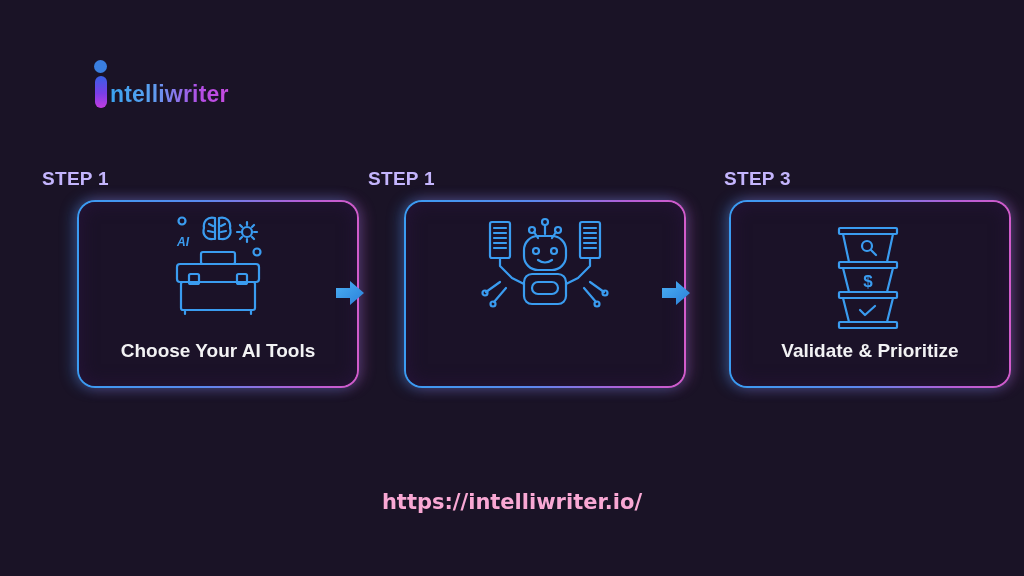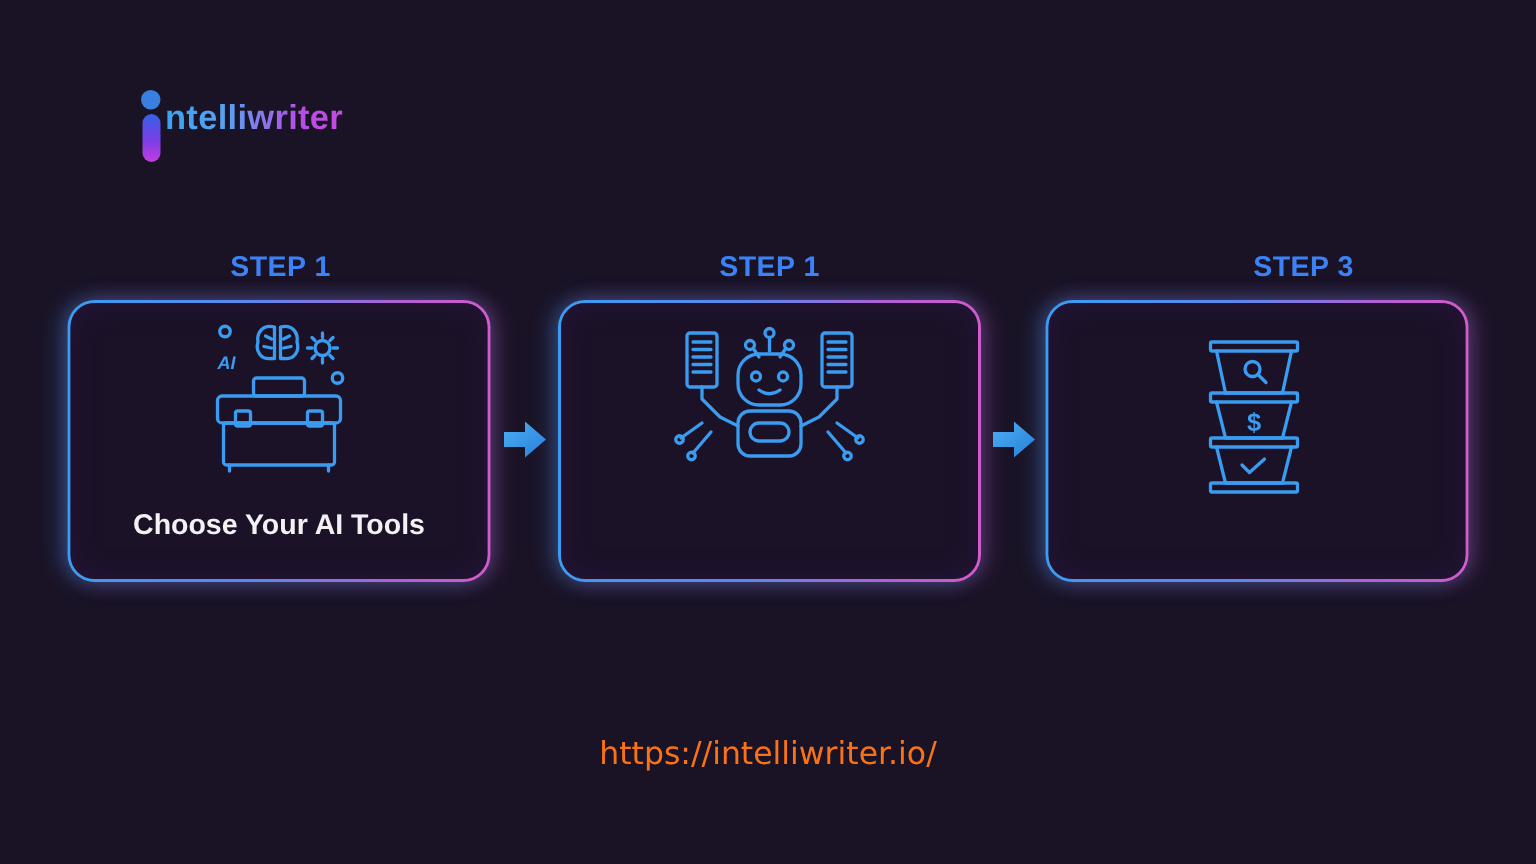--- a/index.html
+++ b/index.html
@@ -18,52 +18,54 @@
     }
     .logo-dot {
       position: absolute; left: 0; top: 0; width: 13px; height: 13px; border-radius: 50%;
       background: #3a7fe0;
     }
     .logo-stem {
       position: absolute; left: 1px; top: 16px; width: 12px; height: 32px; border-radius: 6px;
       background: linear-gradient(180deg, #3760e6 0%, #7b3ee6 55%, #c23de0 100%);
     }
     .logo-text {
-      font-weight: bold; font-size: 23px; line-height: 28px; margin-bottom: 16px;
+      font-weight: bold; font-size: 23px; line-height: 28px; margin-bottom: 0;
       background: linear-gradient(90deg, #3aa3f0 0%, #5aa0f0 35%, #b44ee6 75%, #c74be0 100%);
       -webkit-background-clip: text; background-clip: text; color: transparent;
       letter-spacing: 0.2px;
     }
     .step-label {
-      position: absolute; top: 168px; width: 290px; text-align: center;
-      color: #3b82f6; font-weight: bold; font-size: 19px; letter-spacing: 0.3px;
+      position: absolute; top: 168px; width: 290px; 
+      color: #c4b5fd; font-weight: bold; font-size: 19px; letter-spacing: 0.3px;
     }
     .box {
       position: absolute; top: 200px; width: 282px; height: 188px;
       border-radius: 18px; box-sizing: border-box;
       padding: 2px;
       background: linear-gradient(90deg, #3a9cf2 0%, #5a88ee 45%, #b65dd6 80%, #d25ccb 100%);
       box-shadow: -4px 0 14px rgba(58,156,242,0.35), 4px 0 14px rgba(210,92,203,0.3);
+      margin-left: 32px;
     }
     .box-inner {
       width: 100%; height: 100%; border-radius: 16px;
       background: #1b1228;
       box-shadow: inset 0 0 18px rgba(40,20,60,0.9);
       position: relative;
     }
     .box-title {
       position: absolute; left: 0; right: 0; top: 138px; text-align: center;
       color: #f2f2f4; font-weight: bold; font-size: 19px;
     }
     .icon { position: absolute; top: 16px; left: 50%; transform: translateX(-50%); }
     .arrow { position: absolute; top: 280px; width: 32px; height: 26px; }
     .url {
       position: absolute; top: 490px; left: 0; right: 0; text-align: center;
-      color: #f97316; font-size: 21px;
+      color: #f9a8d4; font-size: 21px;
       font-family: "DejaVu Sans", sans-serif;
+      font-weight: bold;
     }
   </style>
 </head>
 <body>
 
 <div class="logo">
   <div class="logo-i">
     <div class="logo-dot"></div>
     <div class="logo-stem"></div>
   </div>
@@ -166,16 +168,17 @@
 
       <rect x="4" y="38" width="58" height="6" rx="1"></rect>
       <path d="M8 44 L14 68 L52 68 L58 44"></path>
       <text x="33" y="63" text-anchor="middle" fill="#3a9cf0" stroke="none" font-family="Liberation Sans, sans-serif" font-weight="bold" font-size="17">$</text>
 
       <rect x="4" y="68" width="58" height="6" rx="1"></rect>
       <path d="M8 74 L14 98 L52 98 L58 74"></path>
       <path d="M25 86 L30 91 L40 82"></path>
       <rect x="4" y="98" width="58" height="6" rx="1"></rect>
     </svg>
+    <div class="box-title">Validate &amp; Prioritize</div>
   </div>
 </div>
 
 <div class="url">https://intelliwriter.io/</div>
 
 </body></html>

